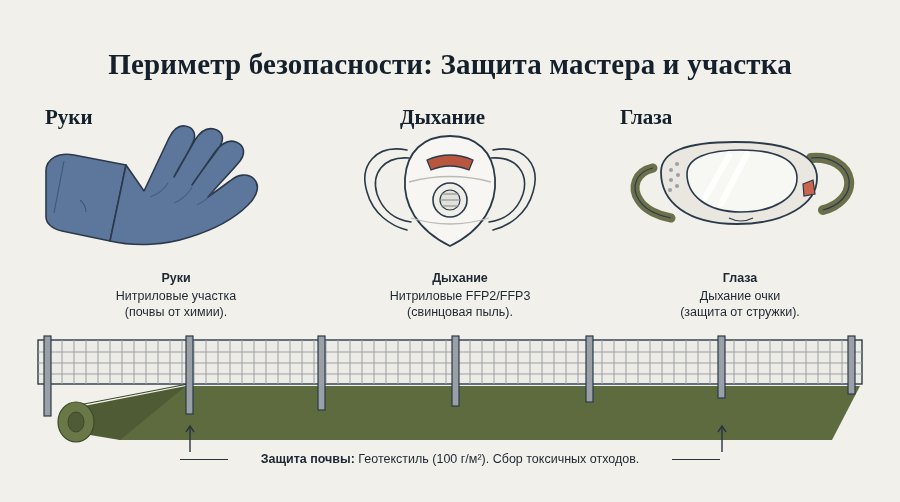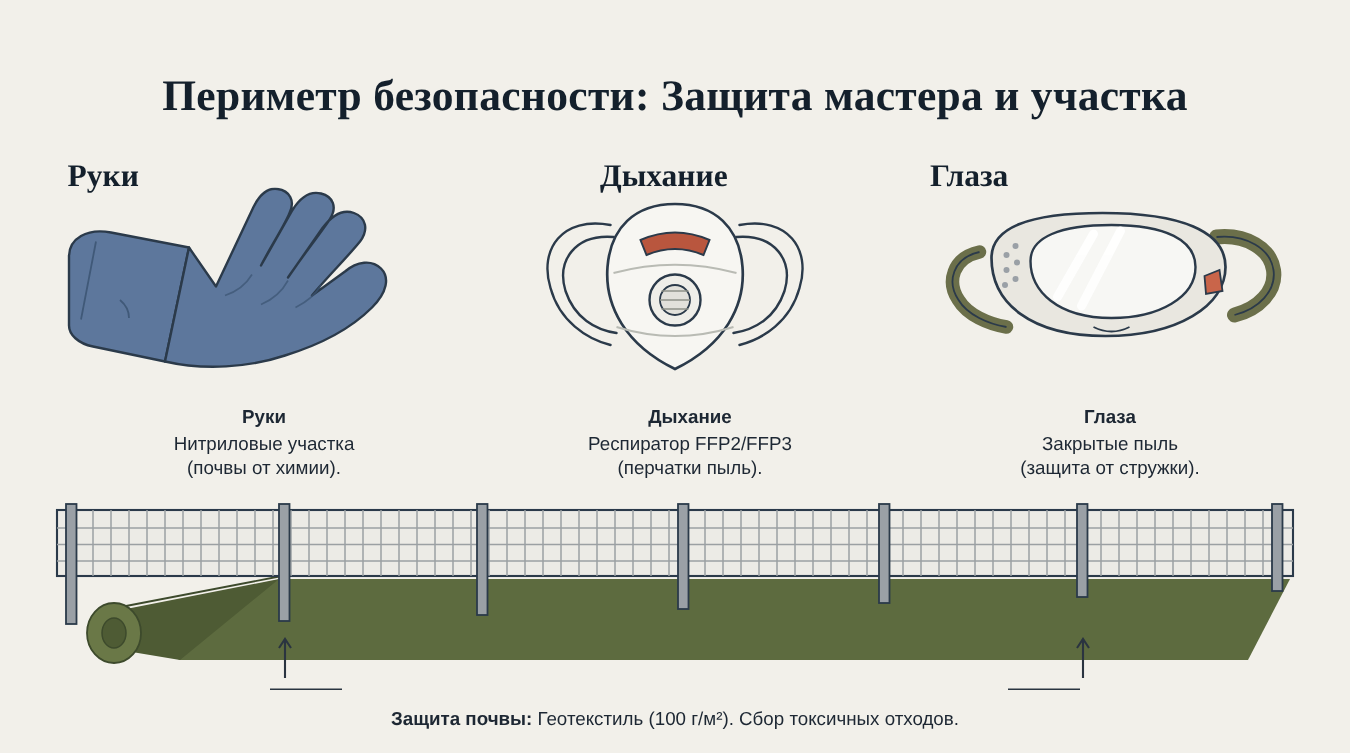--- a/index.html
+++ b/index.html
@@ -58,21 +58,20 @@
 
   
   .scene{position:absolute;left:0;top:330px;width:900px;height:125px;}
 
   
   .note{
     position:absolute;left:0;right:0;top:452px;
     text-align:center;
     font-size:12.5px;
     color:#1d2733;
-    margin-top:20px;
   }
   .note b{font-weight:bold;}
   .note-line{
     position:absolute;top:459px;height:1px;background:#2a3440;
   }
   .note-line.left{left:180px;width:48px;}
   .note-line.right{left:672px;width:48px;}
 </style>
 </head>
 <body>
@@ -174,26 +173,26 @@
     </svg>
   </div>
 
   <div class="caption c1">
     <span class="cap-title">Руки</span>
     <span>Нитриловые участка</span><br>
     <span>(почвы от химии).</span>
   </div>
   <div class="caption c2">
     <span class="cap-title">Дыхание</span>
-    <span>Респиратор FFP2/FFP3</span><br>
-    <span>(перчатки пыль).</span>
+    <span>Нитриловые FFP2/FFP3</span><br>
+    <span>(свинцовая пыль).</span>
   </div>
   <div class="caption c3">
     <span class="cap-title">Глаза</span>
-    <span>Закрытые пыль</span><br>
+    <span>Дыхание очки</span><br>
     <span>(защита от стружки).</span>
   </div>
 
   <div class="scene">
     <svg width="900" height="125" viewBox="0 0 900 125">
 
       <path d="M98,100 L186,56 L860,56 L832,110 L120,110 Z" fill="#5d6b3f"></path>
       <path d="M60,100 C60,84 72,76 84,76 L186,56 L120,110 Z" fill="#4e5b34"></path>
 
       <ellipse cx="76" cy="92" rx="18" ry="20" fill="#6a7847" stroke="#3d4a2c" stroke-width="1.2"></ellipse>

